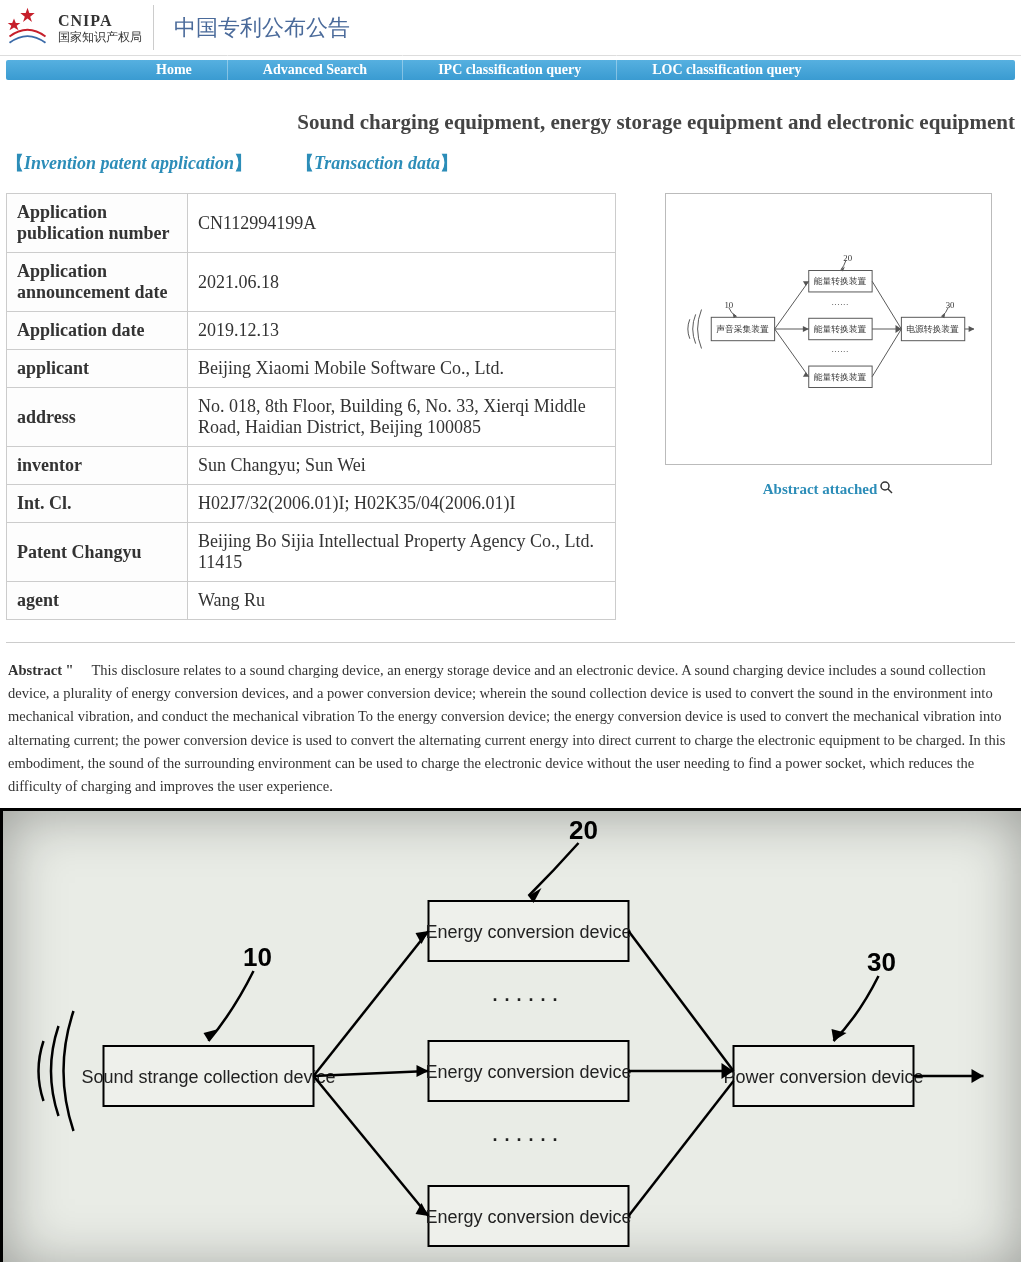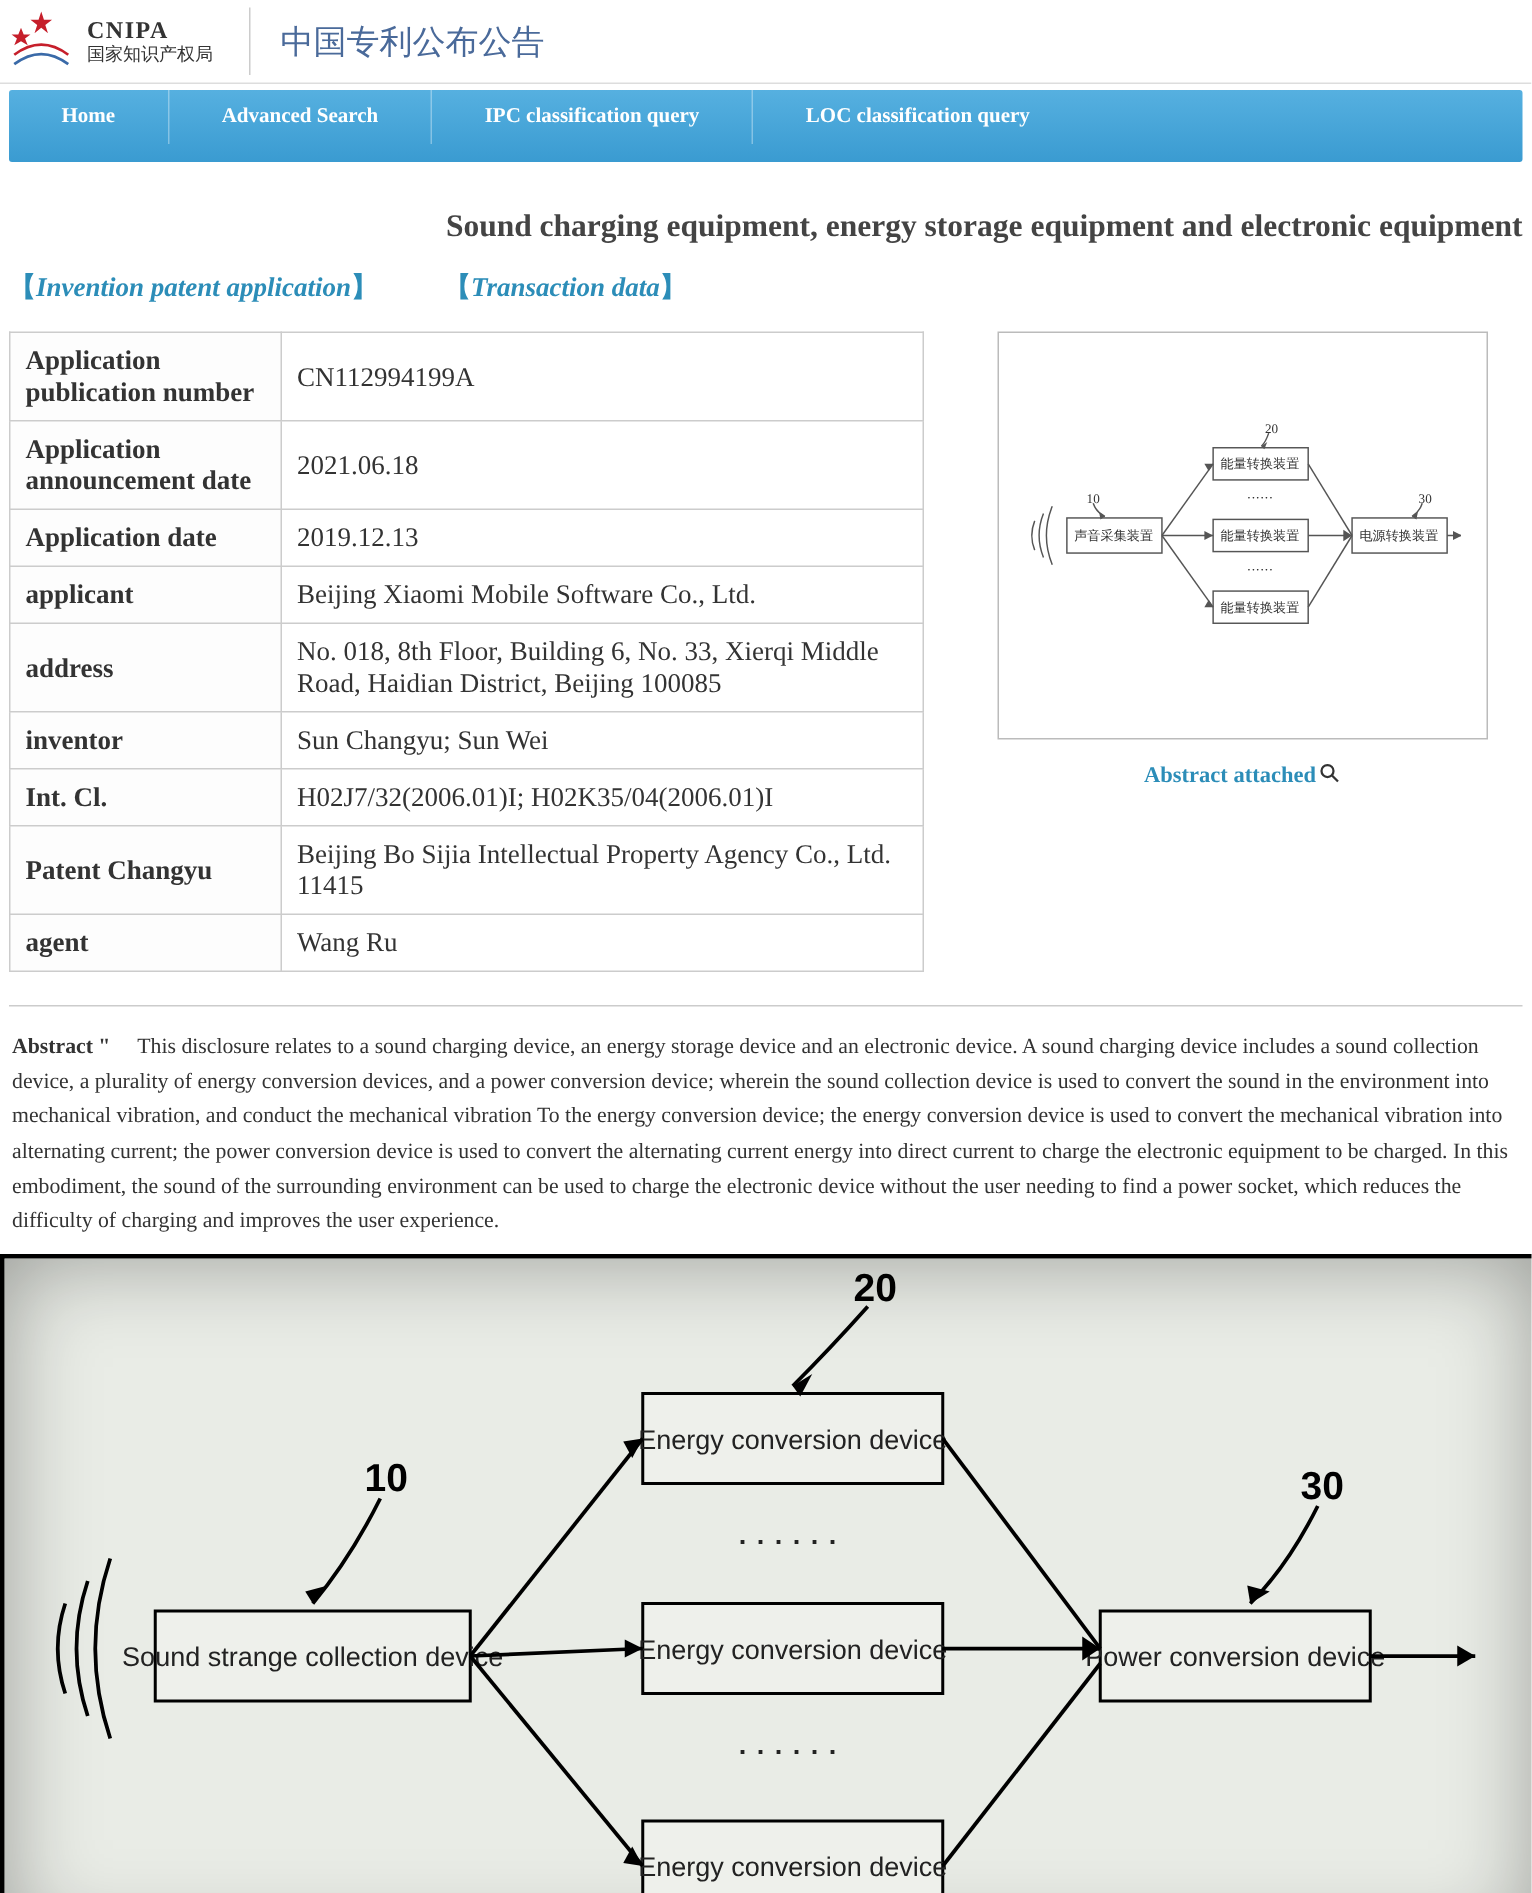--- a/index.html
+++ b/index.html
@@ -15,50 +15,51 @@
     align-items: center;
     height: 55px;
     border-bottom: 1px solid #ddd;
     padding-left: 5px;
     background: #fff;
   }
   .logo-block {
     display: flex;
     align-items: center;
     gap: 8px;
-    padding-right: 24px;
+    padding-right: 11px;
     border-right: 1px solid #ccc;
   }
   .logo-stars {
     width: 45px;
     height: 45px;
     position: relative;
   }
   .logo-stars svg { width: 100%; height: 100%; }
   .logo-text {
     display: flex;
     flex-direction: column;
     justify-content: center;
     line-height: 1.2;
   }
   .logo-en { font-weight: bold; font-size: 16px; color: #333; letter-spacing: 1px; }
-  .logo-cn { font-size: 12px; color: #333; font-family: Liberation Mono, monospace; }
+  .logo-cn { font-size: 12px; color: #333; font-family: Liberation Sans, sans-serif; }
   .banner-title {
     font-size: 22px;
     font-weight: normal;
     color: #4a6a9a;
     padding-left: 20px;
     font-family: "Microsoft YaHei", "SimHei", sans-serif;
   }
   .nav-bar {
     background: linear-gradient(#56b0e0, #3a9bd1);
-    height: 48px;
+    height: 20px;
     margin: 4px 6px 0 6px;
     display: flex;
-    align-items: flex-start;
+    align-items: center;
+    padding-left: 115px;
     border-radius: 2px;
   }
   .nav-item {
     color: #fff;
     font-weight: bold;
     font-size: 14px;
     padding: 0 35px;
     border-right: 1px solid rgba(255,255,255,0.35);
     line-height: 36px;
     cursor: pointer;

